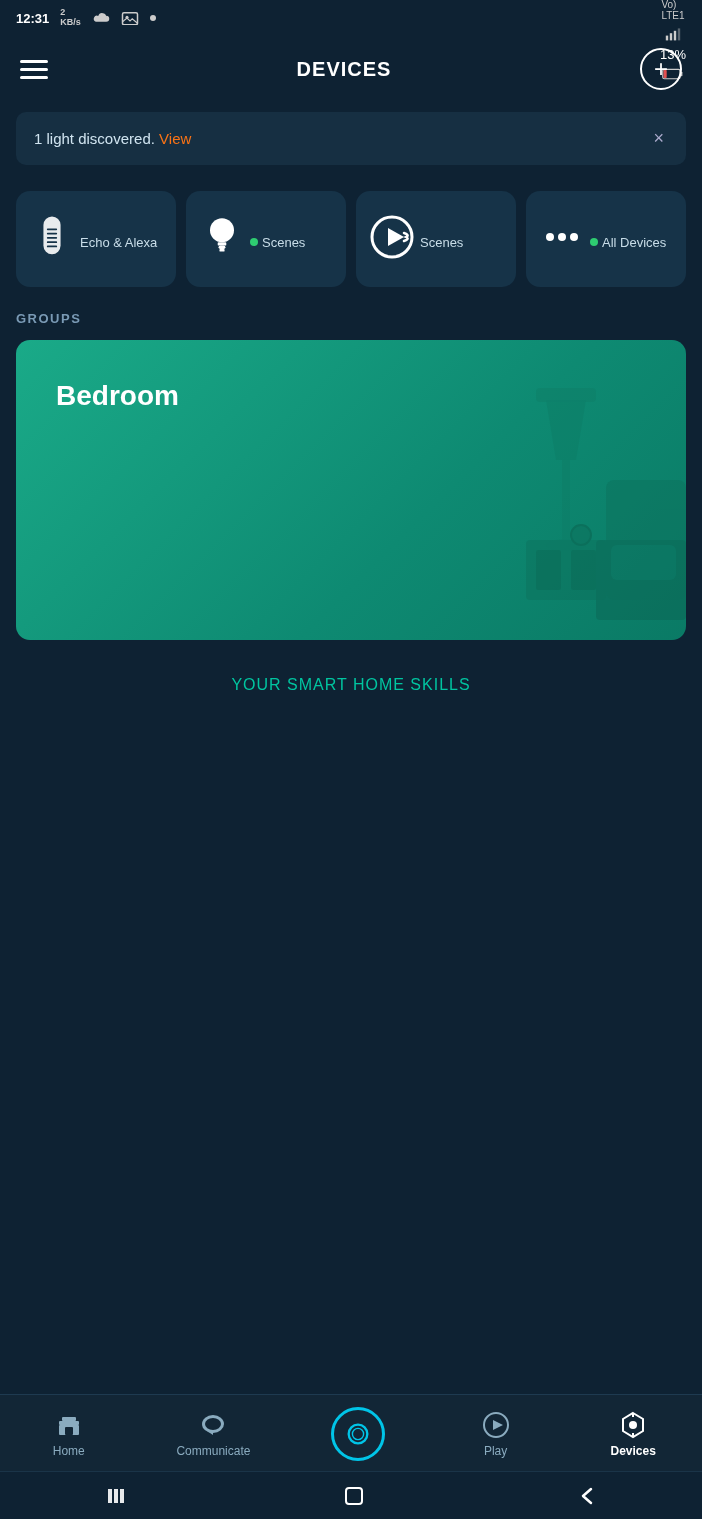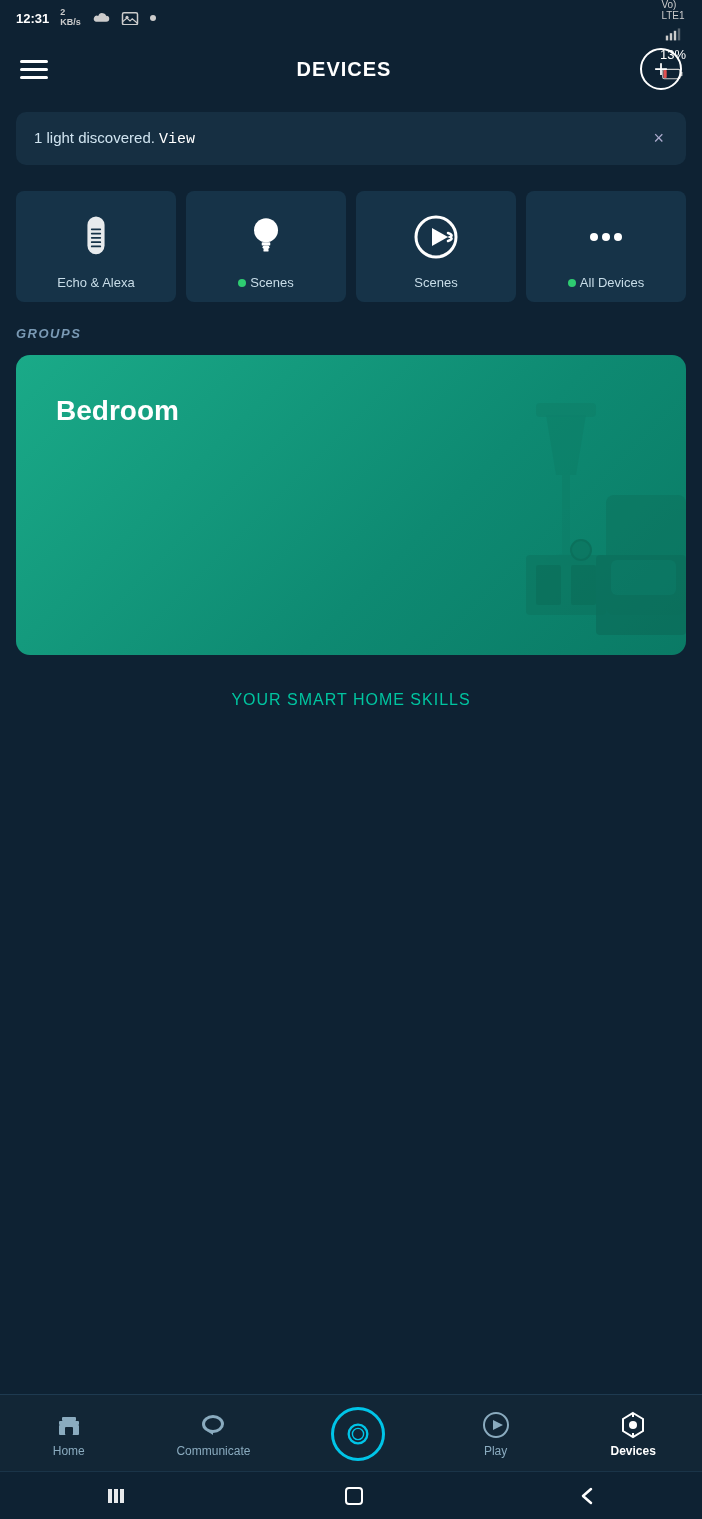--- a/index.html
+++ b/index.html
@@ -89,46 +89,45 @@
       padding: 16px 18px;
       display: flex;
       justify-content: space-between;
       align-items: center;
     }
     .discovery-text {
       font-size: 15px;
       color: #d0e4f0;
     }
     .discovery-text .view-link {
-      color: #ffffff;
+      color: #f97316;
       cursor: pointer;
       font-weight: 500;
-      font-family: Liberation Mono, monospace;
     }
     .close-banner {
       font-size: 18px;
       color: #aac;
       cursor: pointer;
       padding: 0 4px;
     }
 
     
     .device-grid {
       display: flex;
       justify-content: space-between;
       padding: 16px 16px 8px;
       gap: 10px;
     }
     .device-card {
       flex: 1;
       background-color: #163348;
-      border-radius: 8px;
+      border-radius: 14px;
       padding: 18px 8px 12px;
       display: flex;
-      flex-direction: column;
+      flex-direction: row;
       align-items: center;
       cursor: pointer;
       min-width: 0;
     }
     .device-card-icon {
       width: 56px;
       height: 56px;
       display: flex;
       align-items: center;
       justify-content: center;
@@ -159,21 +158,20 @@
     
     .groups-section {
       padding: 16px 16px 0;
     }
     .groups-label {
       font-size: 13px;
       font-weight: bold;
       letter-spacing: 1.5px;
       color: #7a9ab5;
       margin-bottom: 14px;
-      font-style: italic;
     }
 
     
     .bedroom-card {
       border-radius: 14px;
       background: linear-gradient(135deg, #1aaa88 0%, #0e8a72 60%, #0a7a65 100%);
       width: 100%;
       height: 300px;
       position: relative;
       overflow: hidden;

